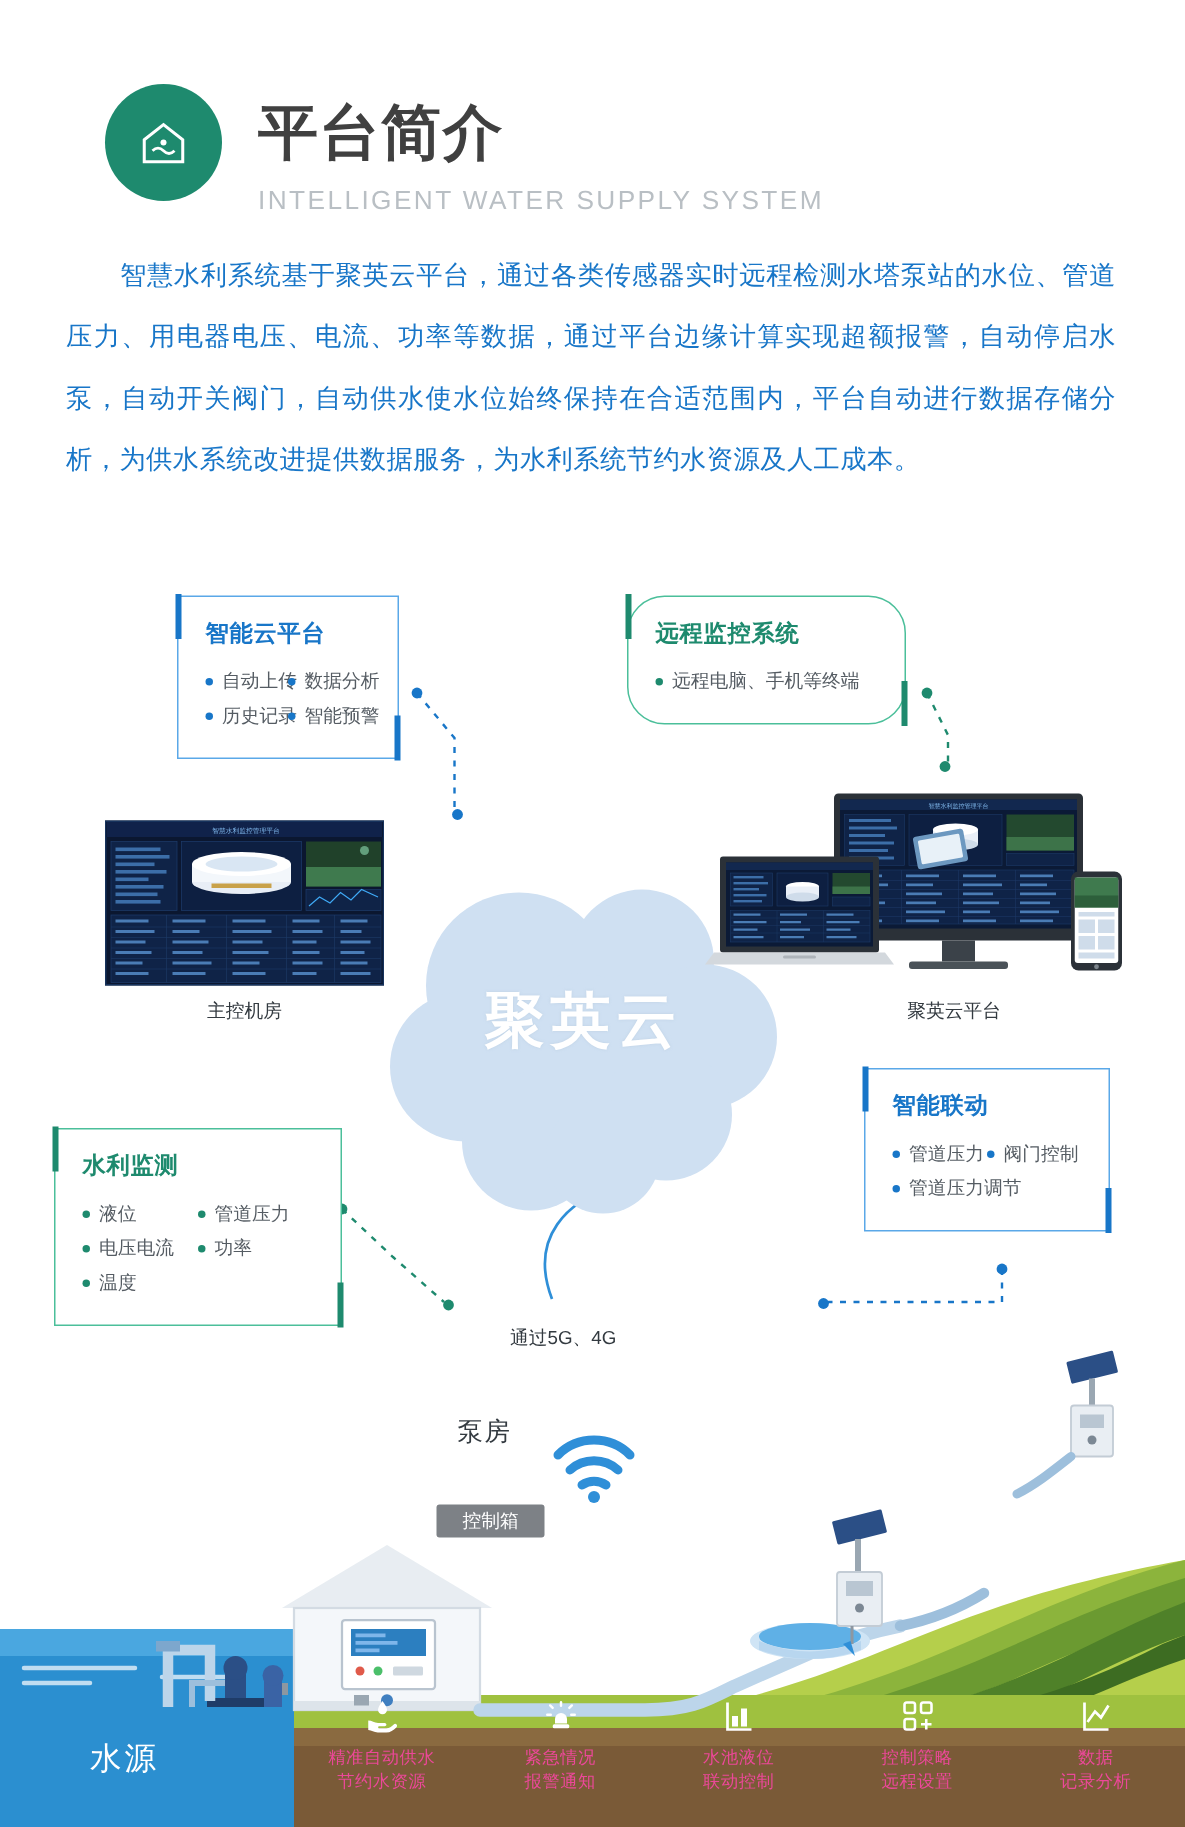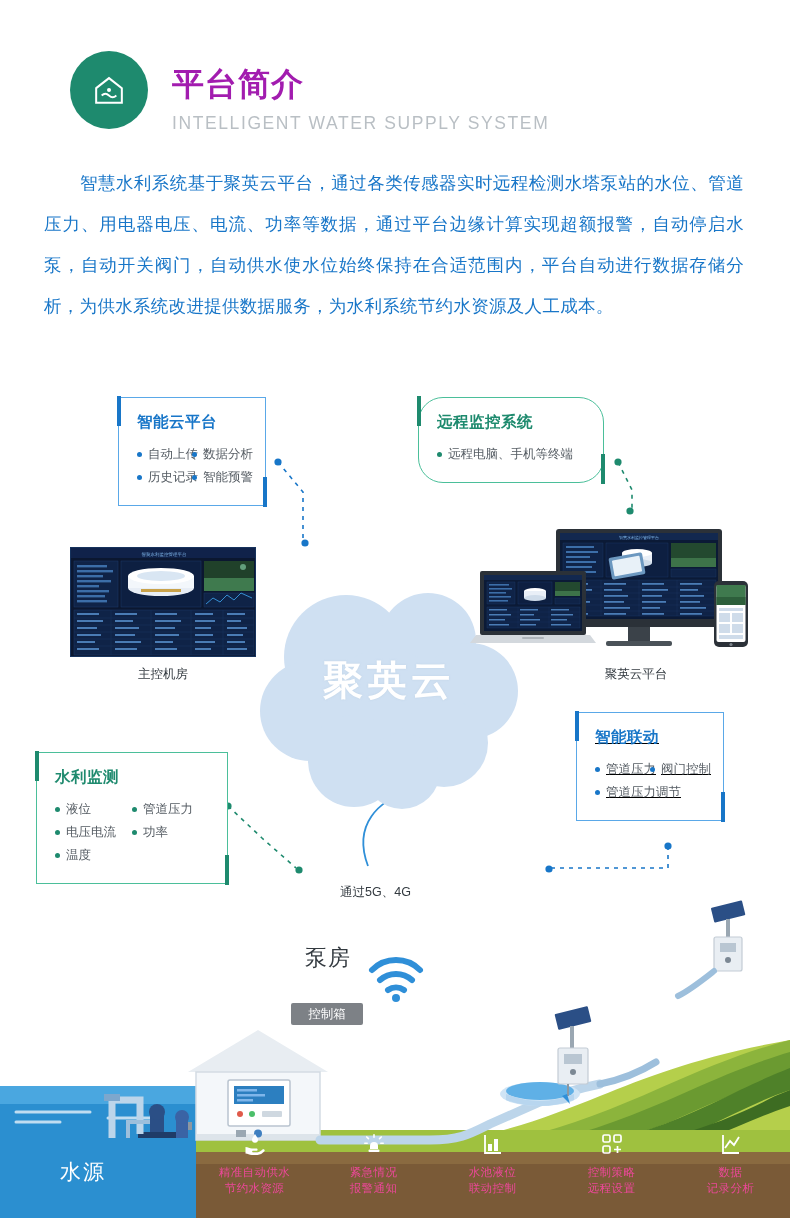--- a/index.html
+++ b/index.html
@@ -19,21 +19,21 @@
   }
   .header-badge {
     width: 78px; height: 78px; border-radius: 50%;
     background: #1e8a6e;
     display: flex; align-items: center; justify-content: center;
     flex: 0 0 auto;
   }
   .header-badge svg { width: 44px; height: 44px; }
   .header-text { margin-left: 24px; }
   .header-title {
-    font-size: 32px; font-weight: bold; color: #a21caf;
+    font-size: 40px; font-weight: bold; color: #404040;
     letter-spacing: 1px; line-height: 1.2; margin-top: 20px;
   }
   .header-sub {
     font-size: 17.5px; color: #b9bfc4; letter-spacing: 1.6px;
     margin-top: 10px; font-weight: 500;
   }
 
   
   .intro {
     position: absolute;
@@ -86,21 +86,21 @@
     position: absolute; width: 4px; height: 30px;
     right: -2px; bottom: -2px;
   }
   .card.blue .corner2 { background: #1876c8; }
   .card.green .corner2 { background: #1e8a6e; }
 
   
   #card-cloud   { left: 118px;  top: 397px; width: 148px; }
   #card-remote  { left: 418px;  top: 397px; width: 186px; border-radius: 25px; }
   #card-monitor { left: 36px;   top: 752px; width: 192px; }
-  #card-link    { left: 576px;  top: 712px; width: 148px; text-decoration: underline; }
+  #card-link    { left: 576px;  top: 712px; width: 164px; }
 
   #card-cloud .card-items,
   #card-monitor .card-items,
   #card-link .card-items { width: 100%; }
   #card-cloud .card-item { width: 50%; }
   #card-monitor .card-item { width: 50%; }
   #card-link .card-item:nth-child(1),
   #card-link .card-item:nth-child(2) { width: 50%; }
   #card-link .card-item:nth-child(3) { width: 100%; }
 
@@ -144,21 +144,21 @@
     width: 280px; height: 135px;
   }
 
   
   .g5-label {
     position: absolute; left: 340px; top: 884px;
     font-size: 12.5px; color: #333a40;
   }
   .pump-label {
     position: absolute; left: 305px; top: 943px;
-    font-size: 22px; color: #333a40; letter-spacing: 1px;
+    font-size: 17px; color: #333a40; letter-spacing: 1px;
   }
   .box-label {
     position: absolute; left: 291px; top: 1003px;
     width: 72px; height: 22px;
     background: #7d8186; color: #fff;
     font-size: 12.5px; text-align: center; line-height: 22px;
     border-radius: 2px;
   }
   .water-label {
     position: absolute; left: 60px; top: 1158px;

